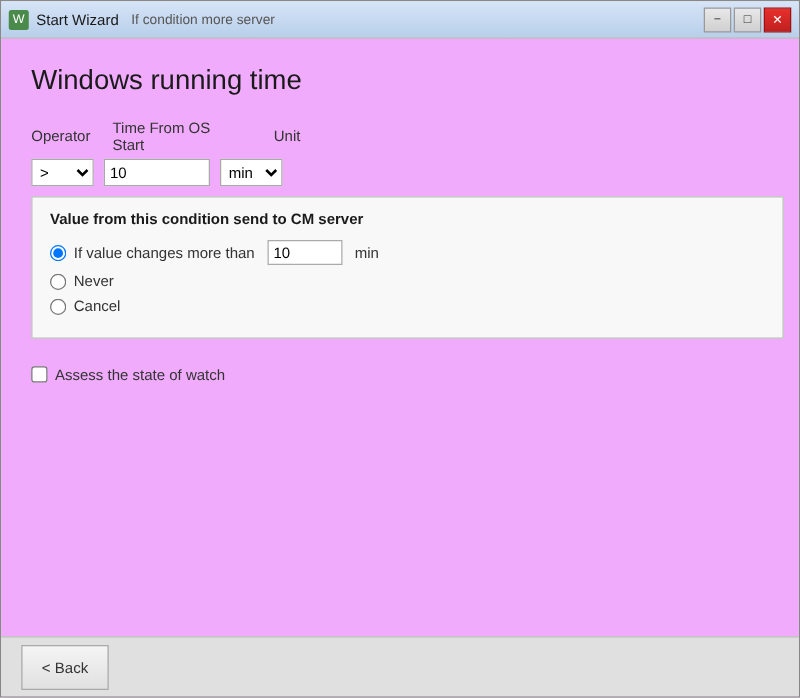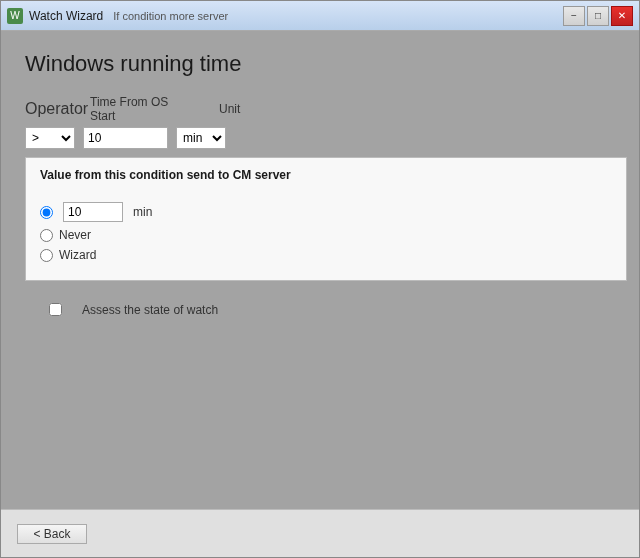--- a/index.html
+++ b/index.html
@@ -90,21 +90,21 @@
     }
 
     .title-btn.close {
       background: linear-gradient(to bottom, #e8302c, #c02020);
       color: white;
       border-color: #a01010;
     }
 
     .content-area {
       flex: 1;
-      background: #a3a3a3;
+      background: #f0abfc;
       padding: 20px 12px 14px 24px;
       display: flex;
       flex-direction: column;
       overflow: hidden;
     }
 
     .page-title {
       font-size: 22px;
       font-weight: 300;
       color: #1a1a1a;
@@ -154,21 +154,21 @@
       border: 1px solid #bbb;
       background: #f8f8f8;
       padding: 10px 14px 12px 14px;
       margin-bottom: 14px;
     }
 
     .condition-title {
       font-size: 12px;
       font-weight: bold;
       color: #1a1a1a;
-      margin-bottom: 20px;
+      margin-bottom: 10px;
     }
 
     .radio-row {
       display: flex;
       align-items: center;
       gap: 6px;
       margin-bottom: 6px;
     }
 
     .radio-row input[type="radio"] {
@@ -193,23 +193,22 @@
     }
 
     .radio-unit {
       font-size: 12px;
       color: #333;
     }
 
     .checkbox-row {
       display: flex;
       align-items: flex-start;
-      gap: 20px;
+      gap: 6px;
       margin-top: 8px;
-      margin-left: 24px;
     }
 
     .checkbox-row input[type="checkbox"] {
       margin: 0;
       cursor: pointer;
     }
 
     .checkbox-label {
       font-size: 12px;
       color: #333;
@@ -229,21 +228,21 @@
       padding: 0 16px;
       flex-shrink: 0;
     }
 
     .bottom-bar-left {
       display: flex;
       gap: 8px;
     }
 
     .nav-btn {
-      height: 20px;
+      height: 36px;
       min-width: 70px;
       padding: 0 12px;
       border: 1px solid #aaa;
       background: linear-gradient(to bottom, #f5f5f5, #e0e0e0);
       font-size: 12px;
       color: #333;
       cursor: pointer;
       display: flex;
       align-items: center;
       justify-content: center;
@@ -264,21 +263,21 @@
       justify-content: center;
     }
 
     .headers-row {
       display: flex;
       align-items: center;
       margin-bottom: 4px;
     }
 
     .header-operator {
-      font-size: 16px;
+      font-size: 12px;
       color: #333;
       width: 65px;
     }
 
     .header-time {
       font-size: 12px;
       color: #333;
       width: 105px;
     }
 
@@ -289,21 +288,21 @@
     }
   </style>
 </head>
 <body>
 
 <div class="window">
 
   <div class="title-bar">
     <div class="title-bar-left">
       <div class="title-bar-icon">W</div>
-      <span class="title-bar-text">Watch Wizard</span>
+      <span class="title-bar-text">Start Wizard</span>
       <span class="title-bar-subtitle">If condition more server</span>
     </div>
     <div class="title-bar-controls">
       <button class="title-btn">−</button>
       <button class="title-btn">□</button>
       <button class="title-btn close">✕</button>
     </div>
   </div>
 
   <div class="content-area">
@@ -330,32 +329,33 @@
         <option>sec</option>
         <option>hr</option>
       </select>
     </div>
 
     <div class="condition-box">
       <div class="condition-title">Value from this condition send to CM server</div>
 
       <div class="radio-row">
         <input type="radio" name="send_condition" id="if_value_changes" checked="" style="">
+        <label class="radio-label" for="if_value_changes">If value changes more than</label>
         <input type="text" class="radio-input" value="10" style="">
         <span class="radio-unit">min</span>
       </div>
 
       <div class="radio-row">
         <input type="radio" name="send_condition" id="always" style="">
         <label class="radio-label" for="always">Never</label>
       </div>
 
       <div class="radio-row">
         <input type="radio" name="send_condition" id="never" style="">
-        <label class="radio-label" for="never">Wizard</label>
+        <label class="radio-label" for="never">Cancel</label>
       </div>
     </div>
 
     <div class="checkbox-row">
       <input type="checkbox" id="assess_watch" style="">
       <label class="checkbox-label" for="assess_watch">Assess the state of watch</label>
     </div>
 
     <div class="spacer"></div>
   </div>

